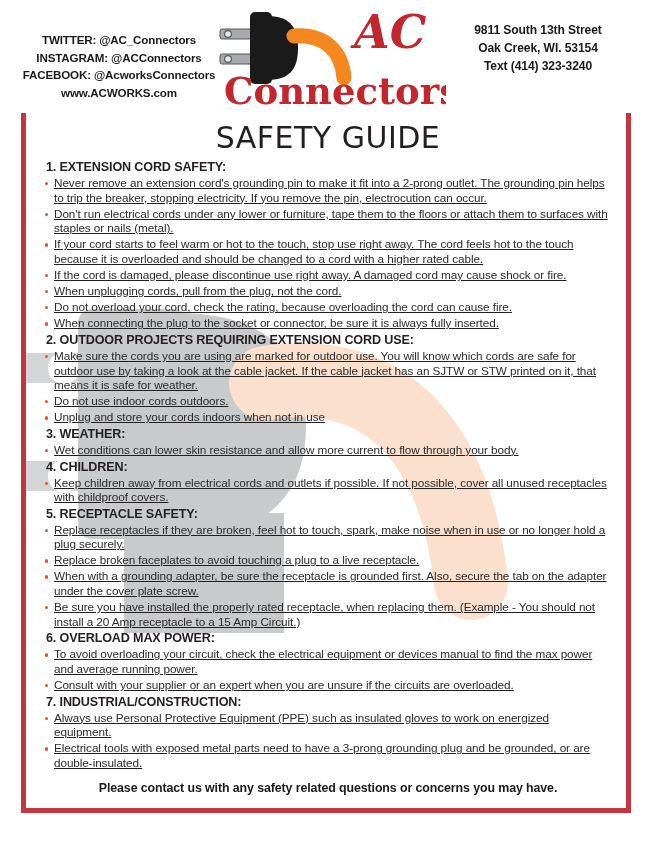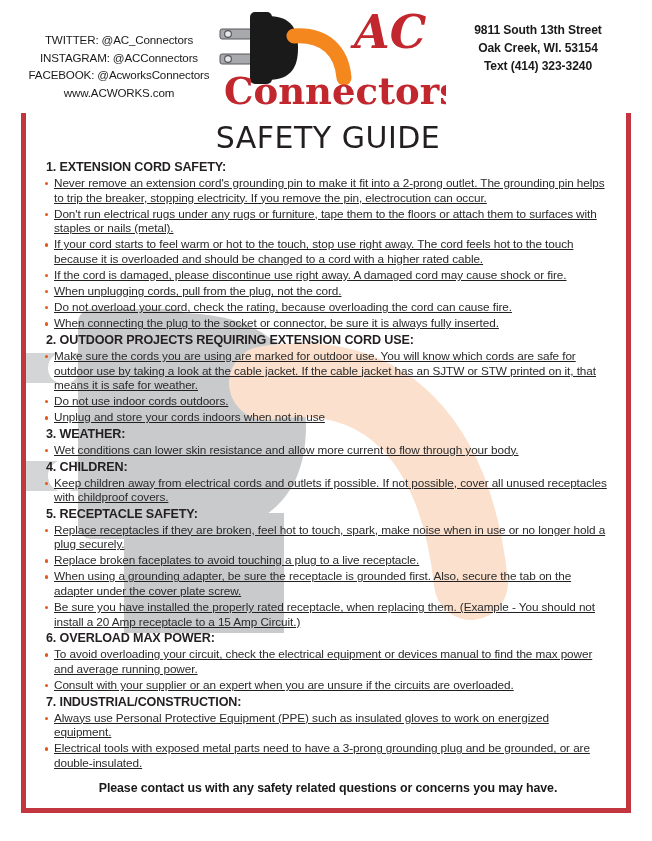--- a/index.html
+++ b/index.html
@@ -23,21 +23,21 @@
     width: 652px;
   }
 
   .contact-left {
     position: absolute;
     left: 8px;
     top: 31px;
     width: 222px;
     text-align: center;
     font-size: 11.6px;
-    font-weight: normal;
+    font-weight: bold;
     line-height: 17.6px;
     letter-spacing: -0.15px;
     color: #1a1a1a;
   }
   .contact-left .line { white-space: nowrap; }
 
   .contact-right {
     position: absolute;
     right: 8px;
     top: 21px;
@@ -232,21 +232,21 @@
   <div class="content">
 
     <div class="guide-title">SAFETY GUIDE</div>
 
     <div>
 
       <div>
         <div class="sec-head">1. EXTENSION CORD SAFETY:</div>
         <ul class="bullets">
           <li>Never remove an extension cord's grounding pin to make it fit into a 2-prong outlet. The grounding pin helps to trip the breaker, stopping electricity.  If you remove the pin, electrocution can occur.</li>
-          <li>Don't run electrical rugs under any rugs or furniture, tape them to the floors or attach them to surfaces with staples or nails (metal).</li>
+          <li>Don't run electrical cords under any lower or furniture, tape them to the floors or attach them to surfaces with staples or nails (metal).</li>
           <li>If your cord starts to feel warm or hot to the touch, stop use right away.  The cord feels hot to the touch because it is overloaded and should be changed to a cord with a higher rated cable.</li>
           <li>If the cord is damaged, please discontinue use right away.  A damaged cord may cause shock or fire.</li>
           <li>When unplugging cords, pull from the plug, not the cord.</li>
           <li>Do not overload your cord, check the rating, because overloading the cord can cause fire.</li>
           <li>When connecting the plug to the socket or connector, be sure it is always fully inserted.</li>
         </ul>
       </div>
 
       <div>
         <div class="sec-head">2. OUTDOOR PROJECTS REQUIRING EXTENSION CORD USE:</div>
@@ -269,21 +269,21 @@
         <ul class="bullets">
           <li>Keep children away from electrical cords and outlets if possible.  If not possible, cover all unused receptacles with childproof covers.</li>
         </ul>
       </div>
 
       <div>
         <div class="sec-head">5. RECEPTACLE SAFETY:</div>
         <ul class="bullets">
           <li>Replace receptacles if they are broken, feel hot to touch, spark, make noise when in use or no longer hold a plug securely.</li>
           <li>Replace broken faceplates to avoid touching a plug to a live receptacle.</li>
-          <li>When using a grounding adapter, be sure the receptacle is grounded first. Also, secure the tab on the adapter under the cover plate screw.</li>
+          <li>When with a grounding adapter, be sure the receptacle is grounded first. Also, secure the tab on the adapter under the cover plate screw.</li>
           <li>Be sure you have installed the properly rated receptacle, when replacing them.  (Example - You should not install a 20 Amp receptacle to a 15 Amp Circuit.)</li>
         </ul>
       </div>
 
       <div>
         <div class="sec-head">6. OVERLOAD MAX POWER:</div>
         <ul class="bullets">
           <li>To avoid overloading your circuit, check the electrical equipment or devices manual to find the max power and average running power.</li>
           <li>Consult with your supplier or an expert when you are unsure if the circuits are overloaded.</li>
         </ul>

